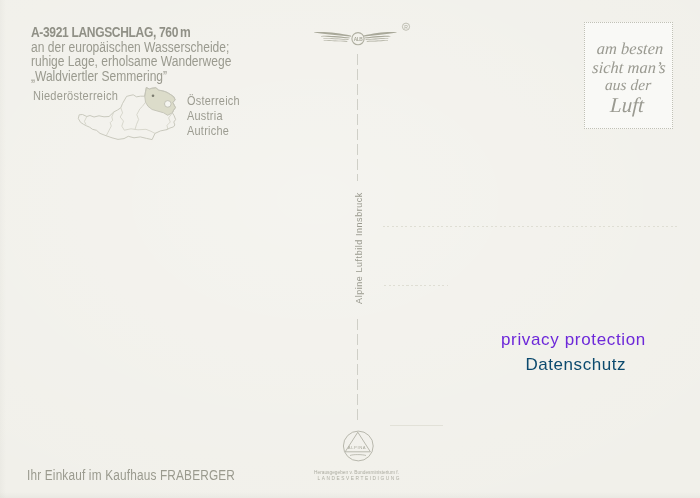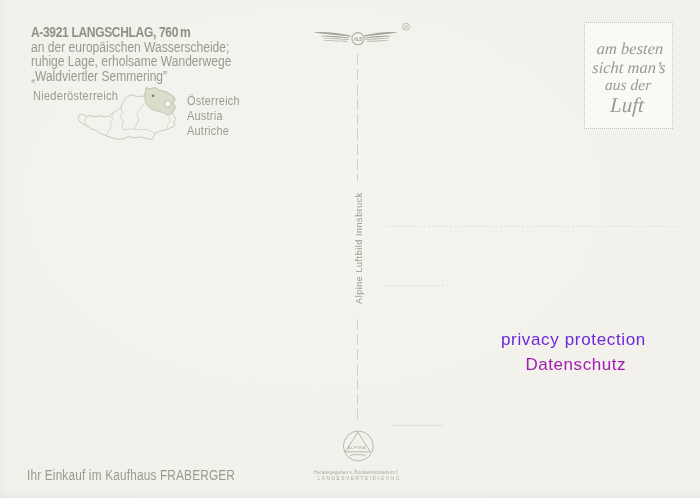--- a/index.html
+++ b/index.html
@@ -90,21 +90,21 @@
 </div>
 
 <div class="abs" style="left:383px;top:226px;width:294px;height:1px;background:repeating-linear-gradient(to right,#dfded4 0 2px, rgba(0,0,0,0) 2px 4.5px);"></div>
 
 <div class="abs" style="left:384px;top:285px;width:64px;height:1px;background:repeating-linear-gradient(to right,#dfded4 0 2px, rgba(0,0,0,0) 2px 4.5px);"></div>
 
 <div class="abs" style="left:390px;top:425px;width:53px;height:1px;background:#e2e1d8;"></div>
 
 <div class="abs" style="left:501px;top:330px;font-size:17px;letter-spacing:0.65px;color:#6d28d9;">privacy protection</div>
 
-<div class="abs" style="left:525.5px;top:355px;font-size:17px;letter-spacing:0.55px;color:#a21caf;">Datenschutz</div>
+<div class="abs" style="left:525.5px;top:355px;font-size:17px;letter-spacing:0.55px;color:#0c4a6e;">Datenschutz</div>
 
 <svg class="abs" style="left:340px;top:428px;" width="37" height="36" viewBox="340 428 37 36" fill="none">
   <circle cx="358.3" cy="446" r="14.9" stroke="#a8a89c" stroke-width="0.8"></circle>
   <path d="M357.8,432.2 L345.2,451.8 L370.4,451.8 Z" stroke="#a8a89c" stroke-width="0.8" stroke-linejoin="round"></path>
   <text x="357" y="449.4" font-size="4.2" fill="#a8a89c" text-anchor="middle" font-family="Liberation Sans" letter-spacing="0.6">ALPINA</text>
   <path d="M350,455.5 C353,454.3 362,454.3 366,455.5" stroke="#a8a89c" stroke-width="0.7"></path>
 </svg>
 
 <svg class="abs" style="left:310px;top:466px;" width="100" height="18" viewBox="0 0 100 18">
   <text x="4" y="7.5" font-size="4.8" fill="#adada2" font-family="Liberation Sans">Herausgegeben v. Bundesministerium f.</text>

